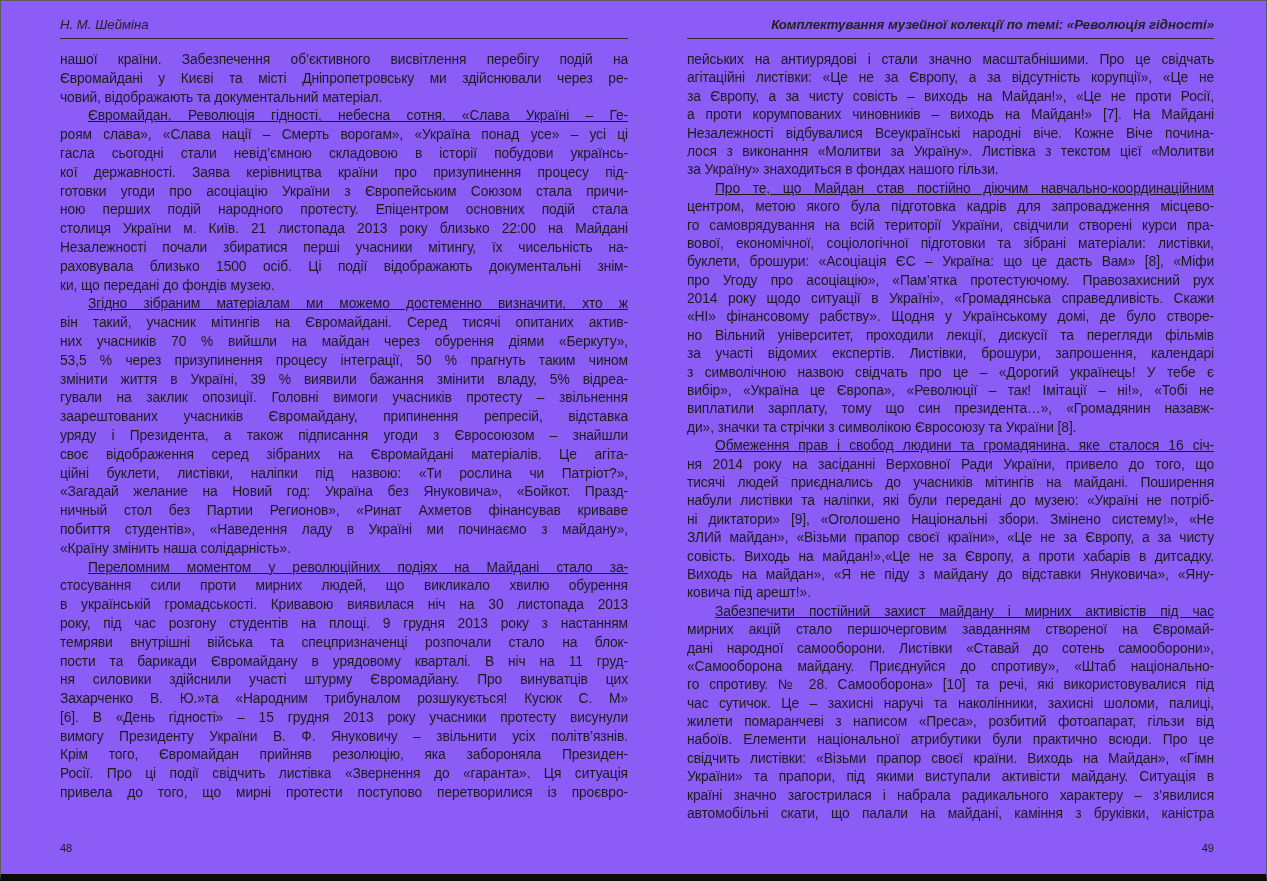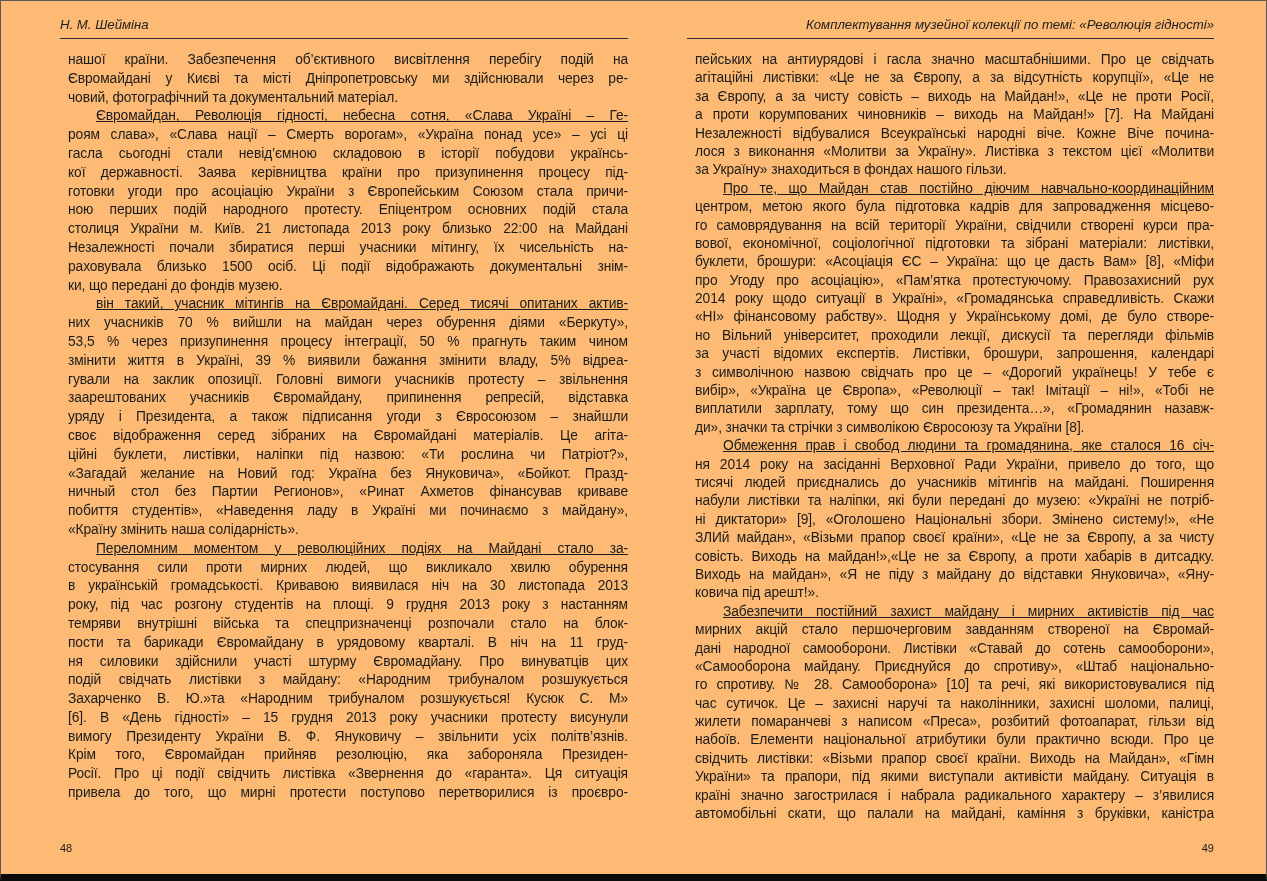--- a/index.html
+++ b/index.html
@@ -3,21 +3,21 @@
 <meta charset="utf-8">
 <style>
   * { margin: 0; padding: 0; box-sizing: border-box; }
   html, body { background: #ffffff; }
   body { font-family: "Liberation Sans", sans-serif; }
 
   .sheet {
     position: relative;
     width: 1267px;
     height: 881px;
-    background: #fdba74;
+    background: #8b5cf6;
     border: 1px solid #5a5a5a;
     border-bottom: 7px solid #0b0b0b;
     overflow: hidden;
   }
 
   .page { position: absolute; top: 0; height: 100%; }
   .page.left  { left: 59px;  width: 568px; }
   .page.right { left: 686px; width: 527px; }
 
   .running-header {
@@ -25,25 +25,25 @@
     top: 16px; left: 0; right: 0;
     font-style: italic;
     font-size: 13.2px;
     line-height: 15px;
     color: #222222;
     padding-bottom: 6px;
     border-bottom: 1.3px solid #2e2e2e;
     white-space: nowrap;
     overflow: hidden;
   }
-  .page.right .running-header { text-align: right; }
+  .page.right .running-header { text-align: right; font-weight: bold; }
 
   .page-body {
     position: absolute;
-    top: 50px; left: 8px; right: 0;
+    top: 50px; left: 0; right: 0;
     font-size: 13.8px;
     letter-spacing: -0.1px;
     color: #1c1c1c;
   }
   .page.left  .page-body { --lh: 18.8px; }
   .page.right .page-body { --lh: 18.4px; }
 
   .line {
     line-height: var(--lh);
     height: var(--lh);
@@ -67,35 +67,36 @@
 <body>
 
 <div class="sheet">
 
   <div class="page left">
     <div class="running-header">Н. М. Шейміна</div>
     <div class="page-body">
         <div class="para">
           <div class="line">нашої країни. Забезпечення об’єктивного висвітлення перебігу подій на</div>
           <div class="line">Євромайдані у Києві та місті Дніпропетровську ми здійснювали через ре-</div>
-          <div class="line para-end">човий, фотографічний та документальний матеріал.</div>
+          <div class="line para-end">човий, відображають та документальний матеріал.</div>
         </div>
         <div class="para indent">
           <div class="line">Євромайдан, Революція гідності, небесна сотня, «Слава Україні – Ге-</div>
           <div class="line">роям слава», «Слава нації – Смерть ворогам», «Україна понад усе» – усі ці</div>
           <div class="line">гасла сьогодні стали невід’ємною складовою в історії побудови українсь-</div>
           <div class="line">кої державності. Заява керівництва країни про призупинення процесу під-</div>
           <div class="line">готовки угоди про асоціацію України з Європейським Союзом стала причи-</div>
           <div class="line">ною перших подій народного протесту. Епіцентром основних подій стала</div>
           <div class="line">столиця України м. Київ. 21 листопада 2013 року близько 22:00 на Майдані</div>
           <div class="line">Незалежності почали збиратися перші учасники мітингу, їх чисельність на-</div>
           <div class="line">раховувала близько 1500 осіб. Ці події відображають документальні знім-</div>
           <div class="line para-end">ки, що передані до фондів музею.</div>
         </div>
         <div class="para indent">
+          <div class="line">Згідно зібраним матеріалам ми можемо достеменно визначити, хто ж</div>
           <div class="line">він такий, учасник мітингів на Євромайдані. Серед тисячі опитаних актив-</div>
           <div class="line">них учасників 70 % вийшли на майдан через обурення діями «Беркуту»,</div>
           <div class="line">53,5 % через призупинення процесу інтеграції, 50 % прагнуть таким чином</div>
           <div class="line">змінити життя в Україні, 39 % виявили бажання змінити владу, 5% відреа-</div>
           <div class="line">гували на заклик опозиції. Головні вимоги учасників протесту – звільнення</div>
           <div class="line">заарештованих учасників Євромайдану, припинення репресій, відставка</div>
           <div class="line">уряду і Президента, а також підписання угоди з Євросоюзом – знайшли</div>
           <div class="line">своє відображення серед зібраних на Євромайдані матеріалів. Це агіта-</div>
           <div class="line">ційні буклети, листівки, наліпки під назвою: «Ти рослина чи Патріот?»,</div>
           <div class="line">«Загадай желание на Новий год: Україна без Януковича», «Бойкот. Празд-</div>
@@ -104,37 +105,36 @@
           <div class="line para-end">«Країну змінить наша солідарність».</div>
         </div>
         <div class="para indent">
           <div class="line">Переломним моментом у революційних подіях на Майдані стало за-</div>
           <div class="line">стосування сили проти мирних людей, що викликало хвилю обурення</div>
           <div class="line">в українській громадськості. Кривавою виявилася ніч на 30 листопада 2013</div>
           <div class="line">року, під час розгону студентів на площі. 9 грудня 2013 року з настанням</div>
           <div class="line">темряви внутрішні війська та спецпризначенці розпочали стало на блок-</div>
           <div class="line">пости та барикади Євромайдану в урядовому кварталі. В ніч на 11 груд-</div>
           <div class="line">ня силовики здійснили участі штурму Євромадйану. Про винуватців цих</div>
-          <div class="line">подій свідчать листівки з майдану: «Народним трибуналом розшукується</div>
           <div class="line">Захарченко В. Ю.»та «Народним трибуналом розшукується! Кусюк С. М»</div>
           <div class="line">[6]. В «День гідності» – 15 грудня 2013 року учасники протесту висунули</div>
           <div class="line">вимогу Президенту України В. Ф. Януковичу – звільнити усіх політв’язнів.</div>
           <div class="line">Крім того, Євромайдан прийняв резолюцію, яка забороняла Президен-</div>
           <div class="line">Росії. Про ці події свідчить листівка «Звернення до «гаранта». Ця ситуація</div>
           <div class="line">привела до того, що мирні протести поступово перетворилися із проєвро-</div>
         </div>
       </div>
     <div class="page-number">48</div>
   </div>
 
   <div class="page right">
     <div class="running-header">Комплектування музейної колекції по темі: «Революція гідності»</div>
     <div class="page-body">
         <div class="para">
-          <div class="line">пейських на антиурядові і гасла значно масштабнішими. Про це свідчать</div>
+          <div class="line">пейських на антиурядові і стали значно масштабнішими. Про це свідчать</div>
           <div class="line">агітаційні листівки: «Це не за Європу, а за відсутність корупції», «Це не</div>
           <div class="line">за Європу, а за чисту совість – виходь на Майдан!», «Це не проти Росії,</div>
           <div class="line">а проти корумпованих чиновників – виходь на Майдан!» [7]. На Майдані</div>
           <div class="line">Незалежності відбувалися Всеукраїнські народні віче. Кожне Віче почина-</div>
           <div class="line">лося з виконання «Молитви за Україну». Листівка з текстом цієї «Молитви</div>
           <div class="line para-end">за Україну» знаходиться в фондах нашого гільзи.</div>
         </div>
         <div class="para indent">
           <div class="line">Про те, що Майдан став постійно діючим навчально-координаційним</div>
           <div class="line">центром, метою якого була підготовка кадрів для запровадження місцево-</div>

